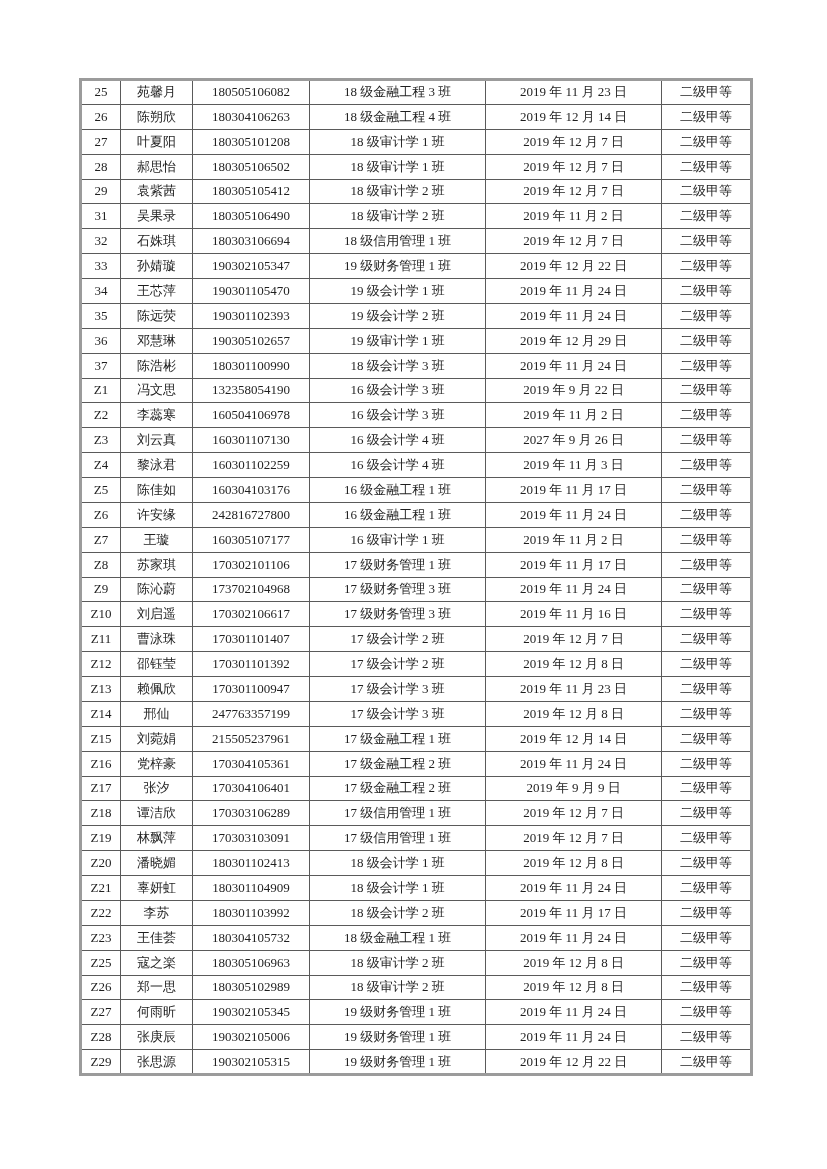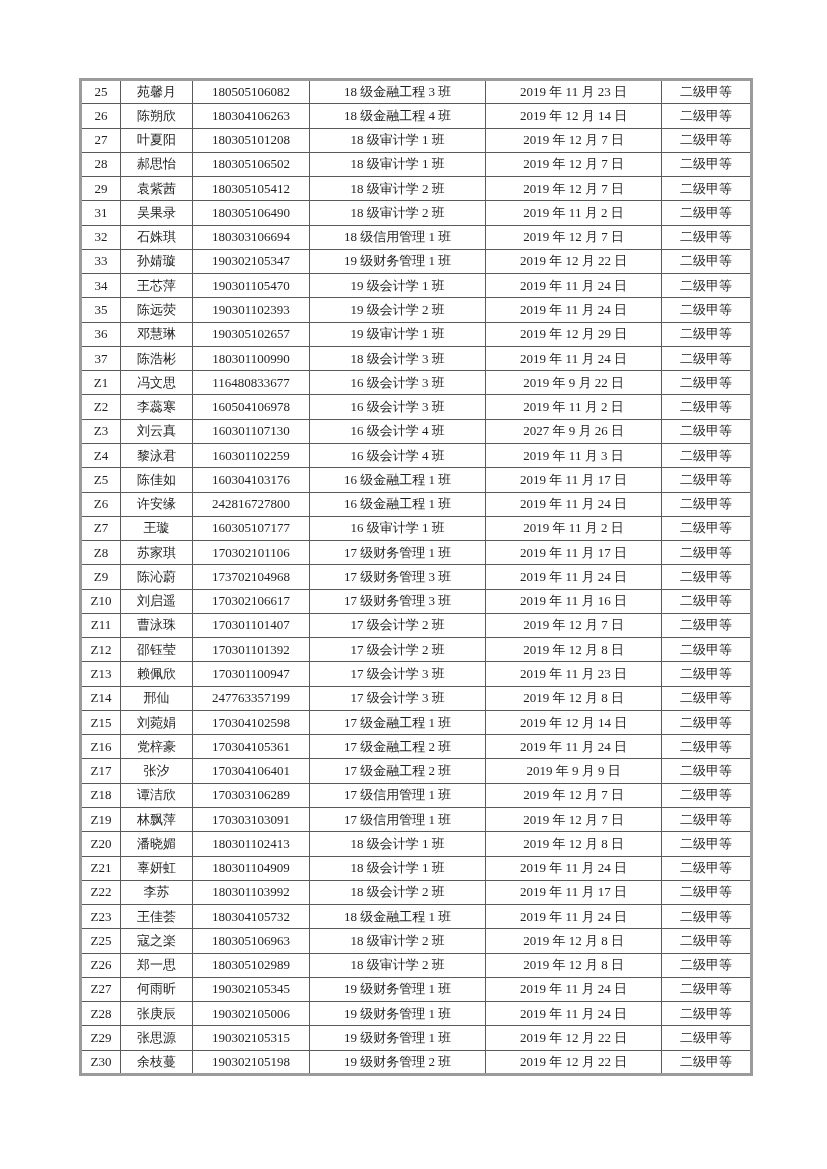--- a/index.html
+++ b/index.html
@@ -143,21 +143,21 @@
           <td>37</td>
           <td>陈浩彬</td>
           <td>180301100990</td>
           <td>18 级会计学 3 班</td>
           <td>2019 年 11 月 24 日</td>
           <td>二级甲等</td>
         </tr>
         <tr>
           <td>Z1</td>
           <td>冯文思</td>
-          <td>116480833677</td>
+          <td>132358054190</td>
           <td>16 级会计学 3 班</td>
           <td>2019 年 9 月 22 日</td>
           <td>二级甲等</td>
         </tr>
         <tr>
           <td>Z2</td>
           <td>李蕊寒</td>
           <td>160504106978</td>
           <td>16 级会计学 3 班</td>
           <td>2019 年 11 月 2 日</td>
@@ -255,21 +255,21 @@
           <td>Z14</td>
           <td>邢仙</td>
           <td>247763357199</td>
           <td>17 级会计学 3 班</td>
           <td>2019 年 12 月 8 日</td>
           <td>二级甲等</td>
         </tr>
         <tr>
           <td>Z15</td>
           <td>刘菀娟</td>
-          <td>170304102598</td>
+          <td>215505237961</td>
           <td>17 级金融工程 1 班</td>
           <td>2019 年 12 月 14 日</td>
           <td>二级甲等</td>
         </tr>
         <tr>
           <td>Z16</td>
           <td>党梓豪</td>
           <td>170304105361</td>
           <td>17 级金融工程 2 班</td>
           <td>2019 年 11 月 24 日</td>
@@ -364,23 +364,15 @@
           <td>二级甲等</td>
         </tr>
         <tr>
           <td>Z29</td>
           <td>张思源</td>
           <td>190302105315</td>
           <td>19 级财务管理 1 班</td>
           <td>2019 年 12 月 22 日</td>
           <td>二级甲等</td>
         </tr>
-        <tr>
-          <td>Z30</td>
-          <td>余枝蔓</td>
-          <td>190302105198</td>
-          <td>19 级财务管理 2 班</td>
-          <td>2019 年 12 月 22 日</td>
-          <td>二级甲等</td>
-        </tr>
       </tbody>
   </table>
 </div>
 
 </body></html>

